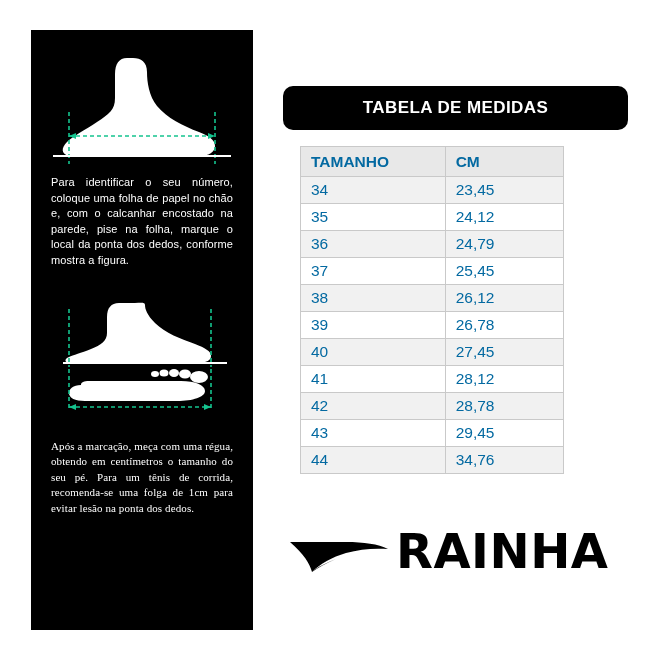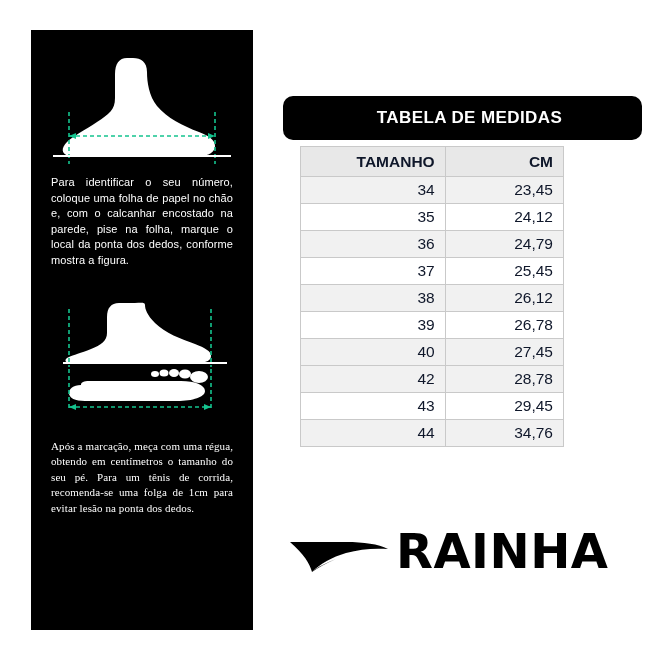--- a/index.html
+++ b/index.html
@@ -47,29 +47,28 @@
     letter-spacing: 0.1px;
   }
 
   .block-1 { margin-top: 8px; }
   .block-2 { margin-top: 26px; font-family: Liberation Serif, serif; }
 
   
   .title-bar {
     position: absolute;
     left: 283px;
-    top: 96px;
+    top: 86px;
     width: 345px;
     height: 44px;
     background: #000000;
     border-radius: 10px;
     display: flex;
     align-items: center;
     justify-content: center;
-    padding-left: 14px;
   }
   .title-bar span {
     color: #ffffff;
     font-size: 17px;
     font-weight: bold;
     letter-spacing: 0.4px;
   }
 
   .table-wrap {
     position: absolute;
@@ -81,22 +80,22 @@
     border-collapse: collapse;
     width: 100%;
     table-layout: fixed;
   }
   table.size-table th,
   table.size-table td {
     border: 1px solid #c9c9c9;
     height: 26px;
     padding: 0 10px;
     font-size: 15.5px;
-    color: #0f172a;
-    text-align: right;
+    color: #0369a1;
+    text-align: left;
     font-weight: normal;
     vertical-align: middle;
     margin-top: 44px;
   }
   table.size-table th {
     background: #e8e8e8;
     font-weight: bold;
     font-size: 15.5px;
     height: 29px;
   }
@@ -213,20 +212,24 @@
           <td>26,12</td>
         </tr>
         <tr>
           <td>39</td>
           <td>26,78</td>
         </tr>
         <tr class="alt">
           <td>40</td>
           <td>27,45</td>
         </tr>
+        <tr>
+          <td>41</td>
+          <td>28,12</td>
+        </tr>
         <tr class="alt">
           <td>42</td>
           <td>28,78</td>
         </tr>
         <tr>
           <td>43</td>
           <td>29,45</td>
         </tr>
         <tr class="alt">
           <td>44</td>

